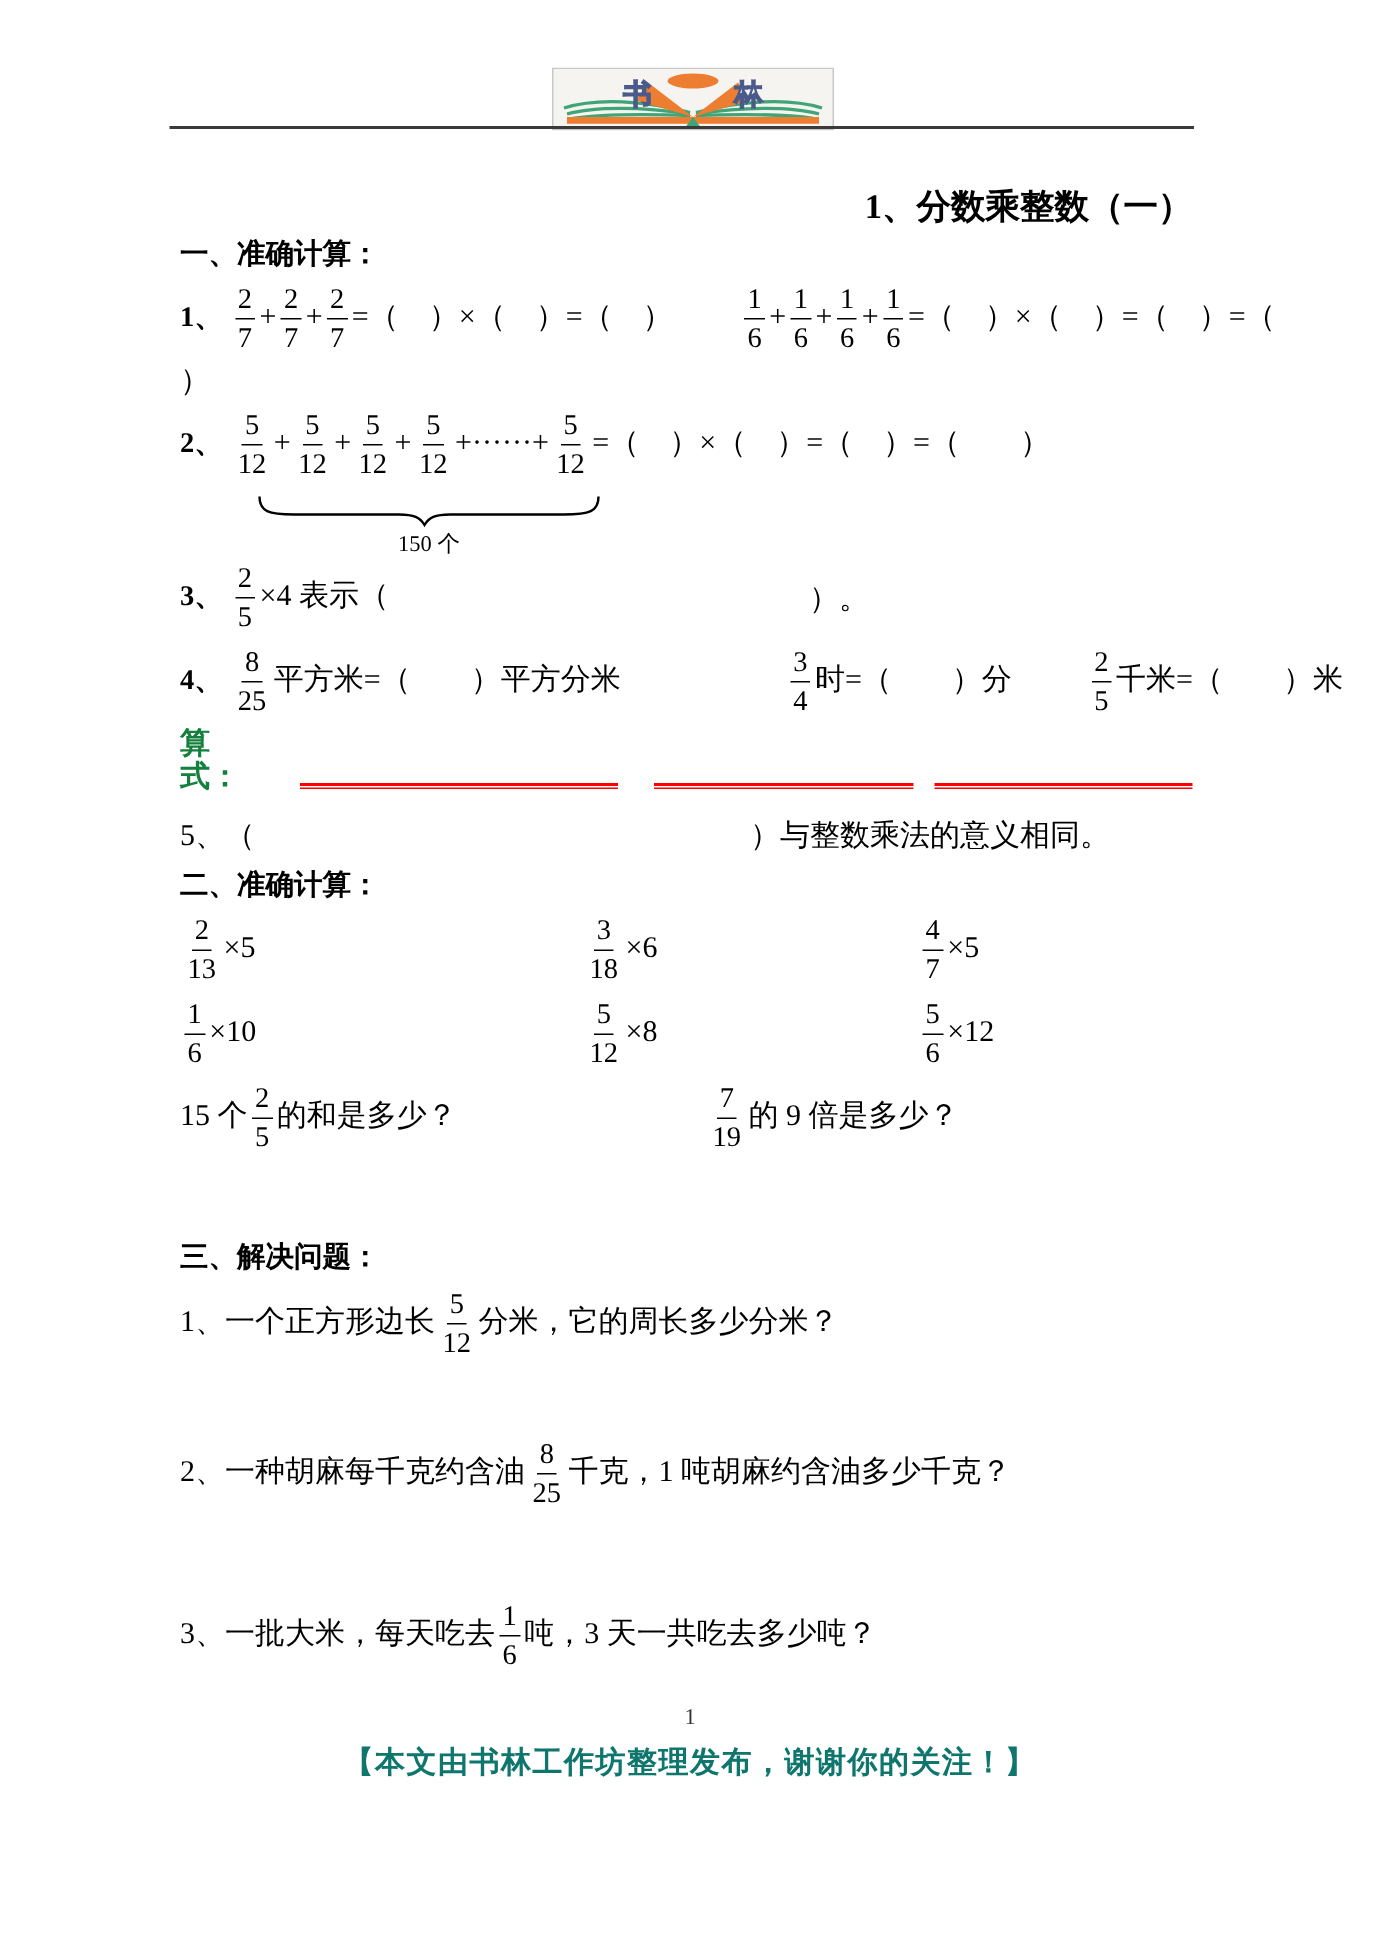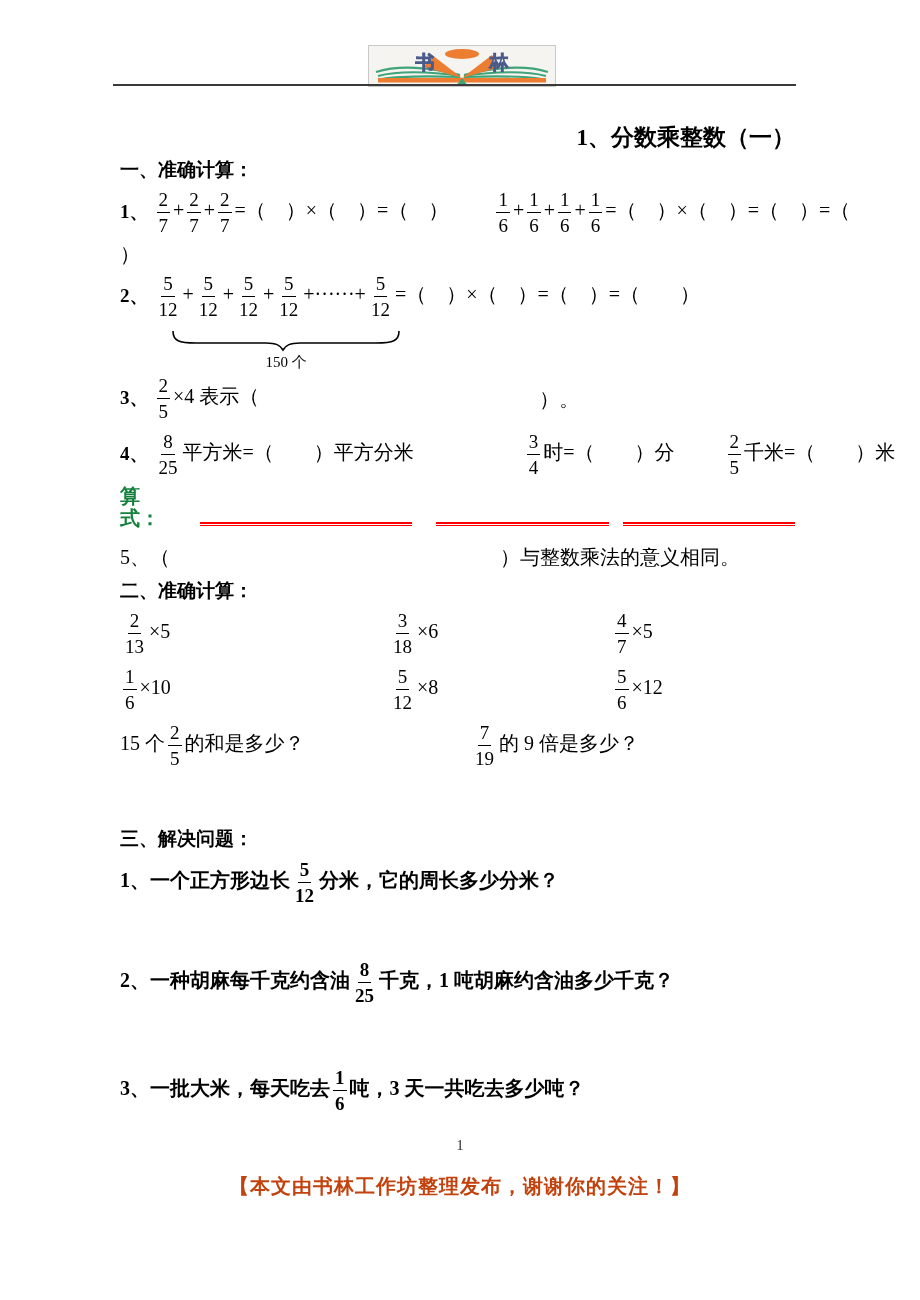--- a/index.html
+++ b/index.html
@@ -92,32 +92,32 @@
   .p5-row { display:flex; font-size:20px; margin-top:14px; line-height:1.4; }
   .p5-suffix { margin-left:330px; }
 
   
   .calc-row { display:flex; align-items:center; margin-top:4px; min-height:52px; font-size:20px; }
   .calc-c1 { width:268px; }
   .calc-c2 { width:224px; }
   .calc-row3 .calc-w1 { width:350px; }
 
   
-  .sp { display:flex; align-items:center; font-size:20px; min-height:52px;font-weight:bold; }
+  .sp { display:flex; align-items:center; font-size:20px; min-height:52px; }
   .sp1 { margin-top:4px; }
   .sp2 { margin-top:48px; }
   .sp3 { margin-top:56px; }
 
   
   .footer { position:absolute; top:1136px; left:0; width:920px; text-align:center; }
   .pagenum { font-size:15px; color:#333; line-height:1.2; }
   .credit {
-    margin-top:19px;
+    margin-top:7px;
     font-family:"Liberation Sans","DejaVu Sans",sans-serif;
-    font-weight:bold; font-size:20px; color:#c2410c; letter-spacing:1px;
+    font-weight:bold; font-size:20px; color:#0f766e; letter-spacing:1px;
   }
 </style>
 </head>
 <body>
 
 <div class="page">
 
   <div class="header">
     <div class="logo">
       <svg viewBox="0 0 188 42" width="188" height="42">

